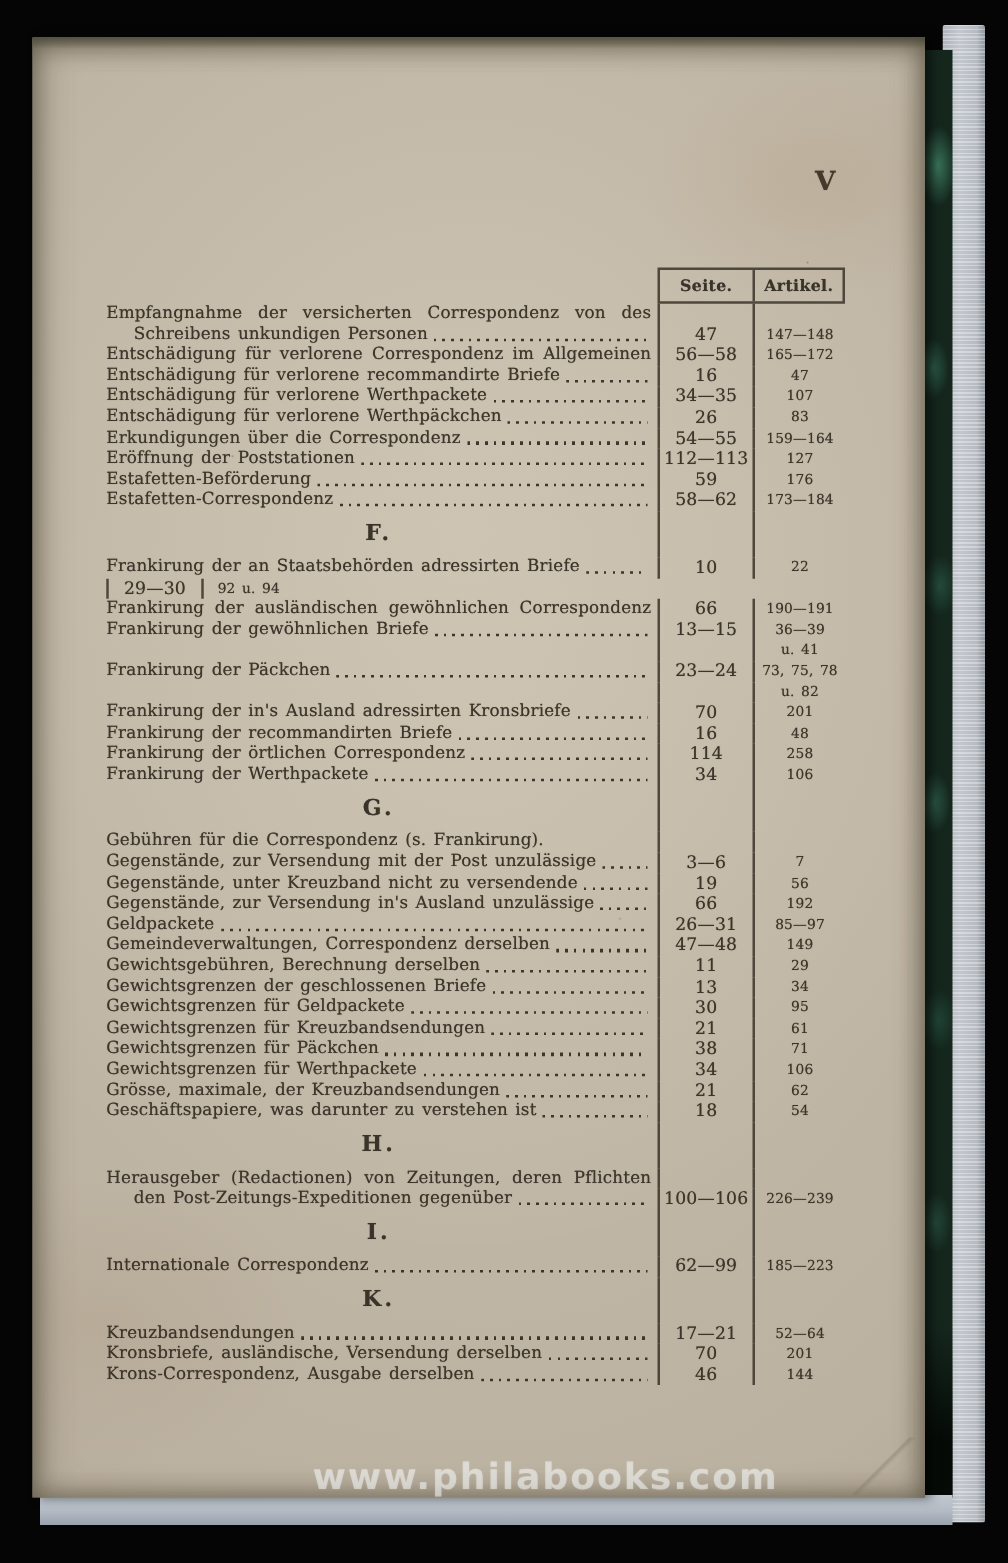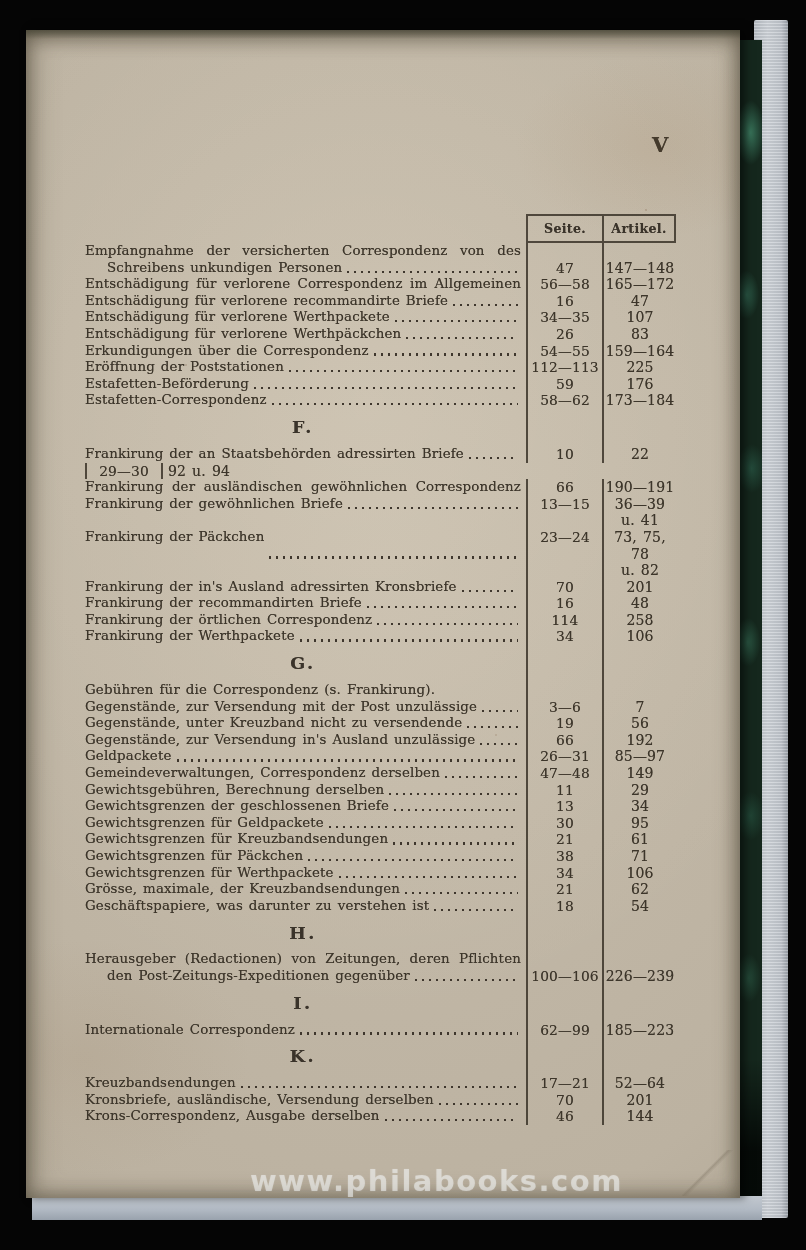--- a/index.html
+++ b/index.html
@@ -85,21 +85,21 @@
     font-size:12.6px; font-weight:bold; letter-spacing:0.3px; color:#3a332a;
   }
   .th.s{width:74px;}
   .th.a{flex:1; border-left:2px solid var(--rule);}
   .rows{display:block;}
   .row{display:flex; align-items:stretch;}
   .row .c{box-sizing:border-box; line-height:16.6px; font-size:13.4px; letter-spacing:0.15px; word-spacing:1.5px;}
   .c.label{width:441px; display:flex; align-items:flex-start; padding-right:5px;}
   .c.label.indent{padding-left:22px;}
   .c.seite  {width:76px; border-left:2px solid var(--rule); text-align:center; font-size:13.8px;}
-  .c.artikel{width:74px; border-left:2px solid var(--rule); text-align:center; font-size:14px;}
+  .c.artikel{width:74px; border-left:2px solid var(--rule); text-align:center; font-size:11px;}
   .lbl-txt{white-space:nowrap;}
   .row.fill .lbl-txt{flex:1; white-space:normal; text-align:justify; text-align-last:justify;}
   .leader{
     flex:1 1 8px; height:2.2px; align-self:flex-end; margin:0 3px 3.5px 5px;
     background:repeating-linear-gradient(90deg, rgba(55,47,38,0.95) 0 2.1px, transparent 2.1px 7px);
   }
   .heading-row{height:37px;}
   .heading-row .c.label{align-items:center; justify-content:center;}
   .sec-h{font-size:17.5px; font-weight:bold; letter-spacing:2.5px; color:#3a332a;}
   .watermark{
@@ -179,21 +179,21 @@
             </div>
             <div class="c seite">54—55</div>
             <div class="c artikel">159—164</div>
           </div>
           <div class="row">
             <div class="c label">
               <div class="lbl-txt">Eröffnung der Poststationen</div>
               <div class="leader"></div>
             </div>
             <div class="c seite">112—113</div>
-            <div class="c artikel">225</div>
+            <div class="c artikel">127</div>
           </div>
           <div class="row">
             <div class="c label">
               <div class="lbl-txt">Estafetten-Beförderung</div>
               <div class="leader"></div>
             </div>
             <div class="c seite">59</div>
             <div class="c artikel">176</div>
           </div>
           <div class="row">

